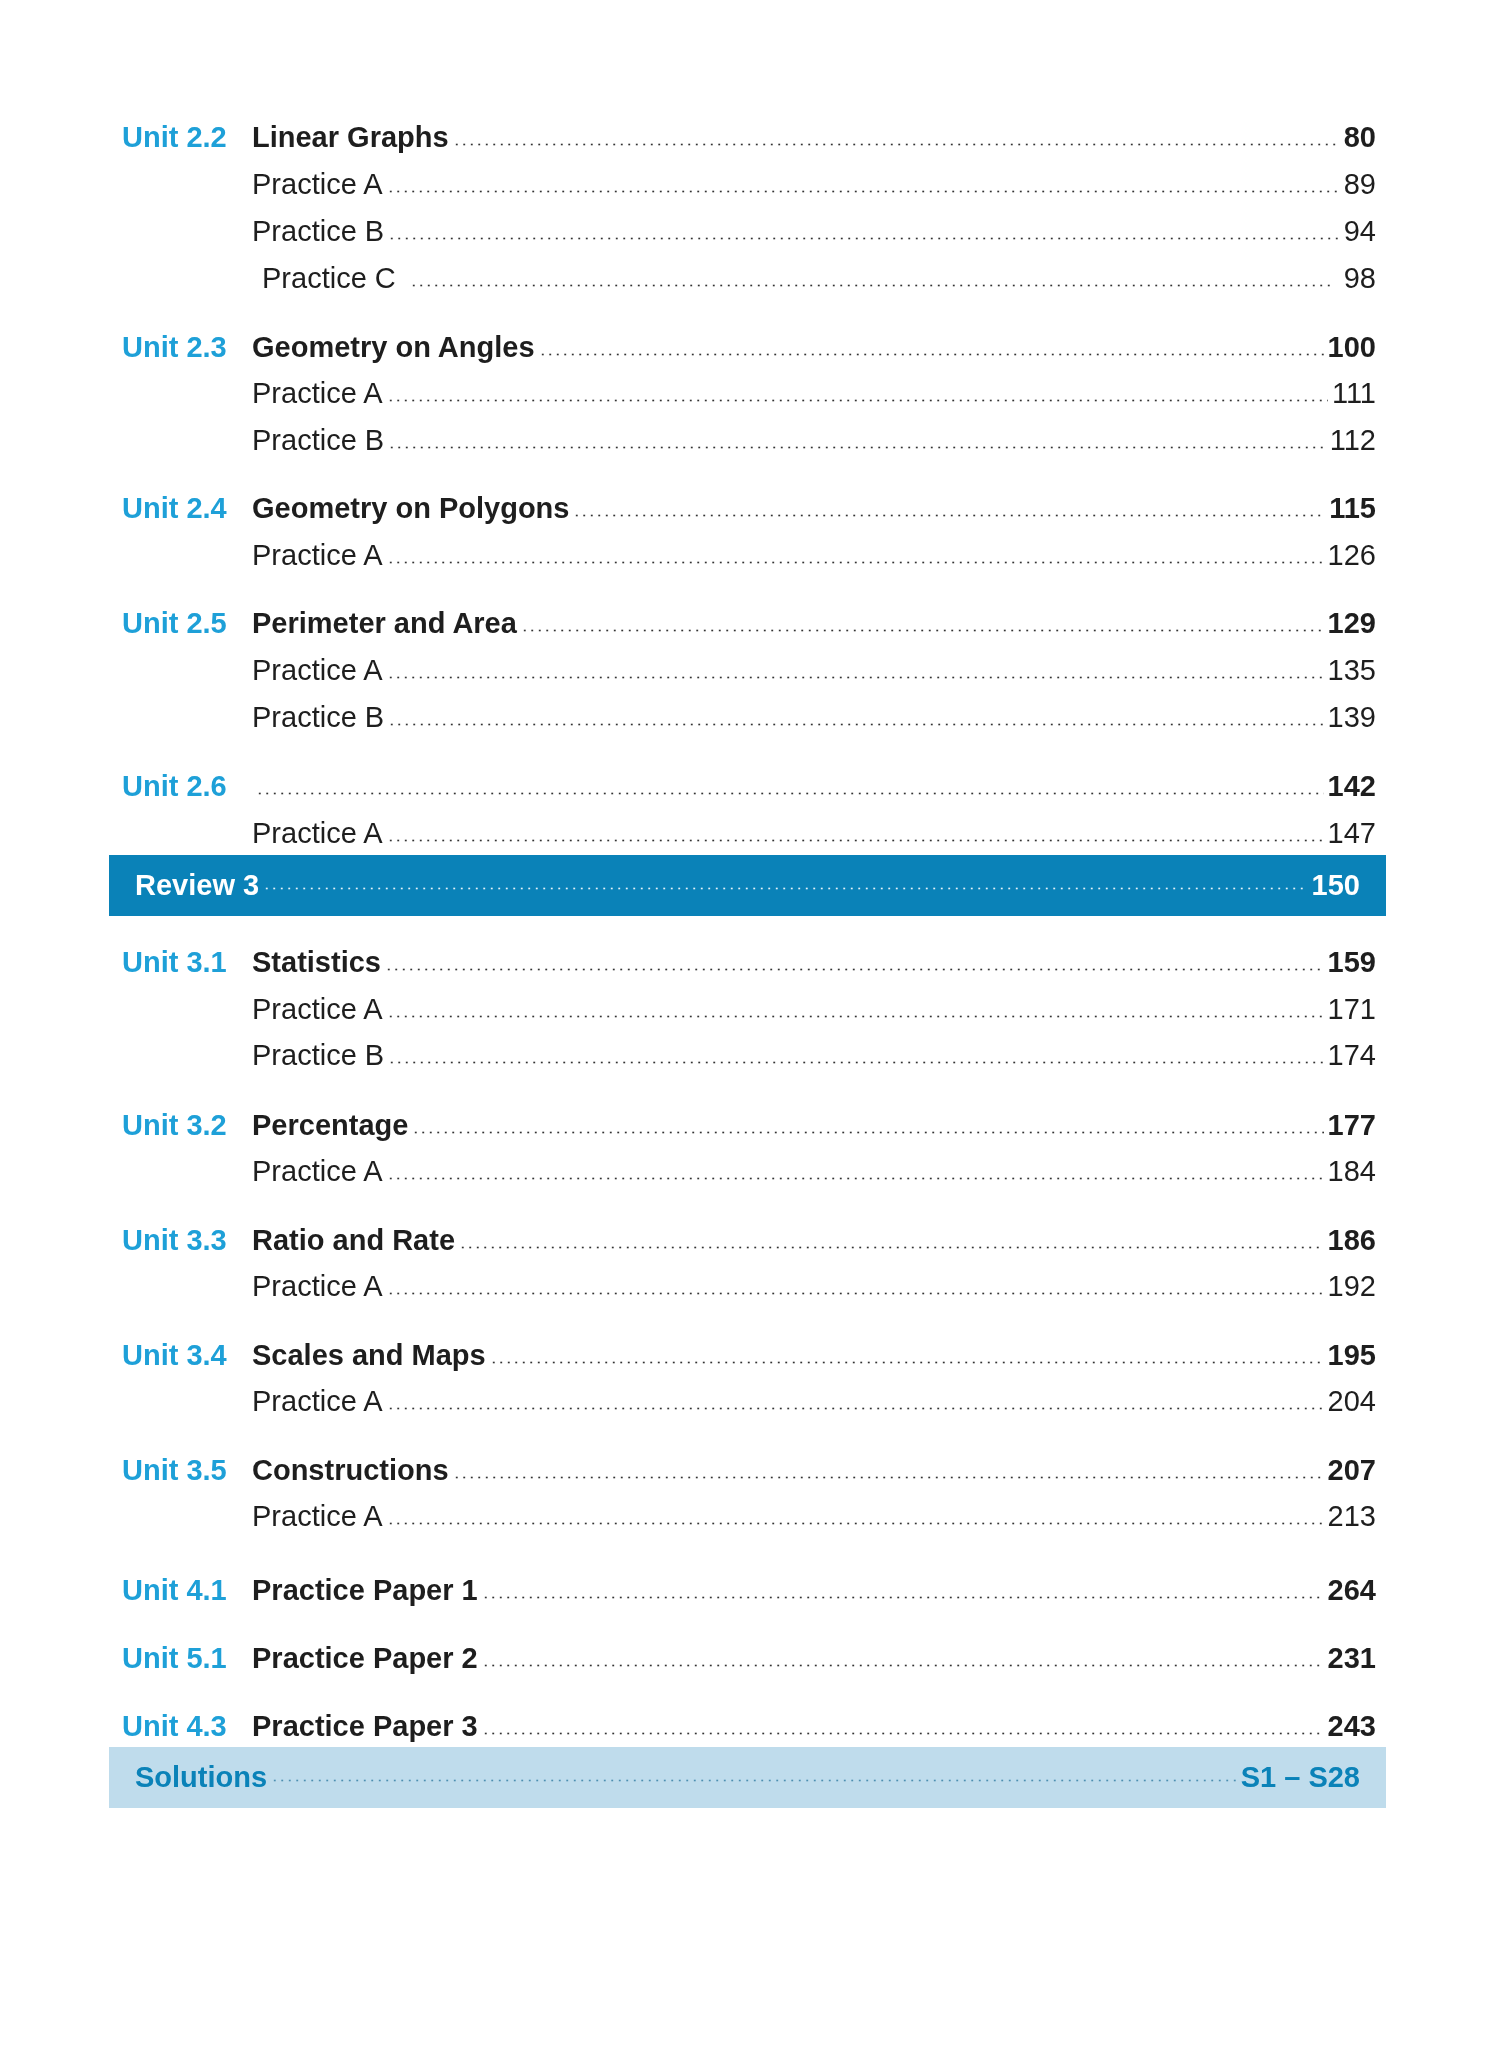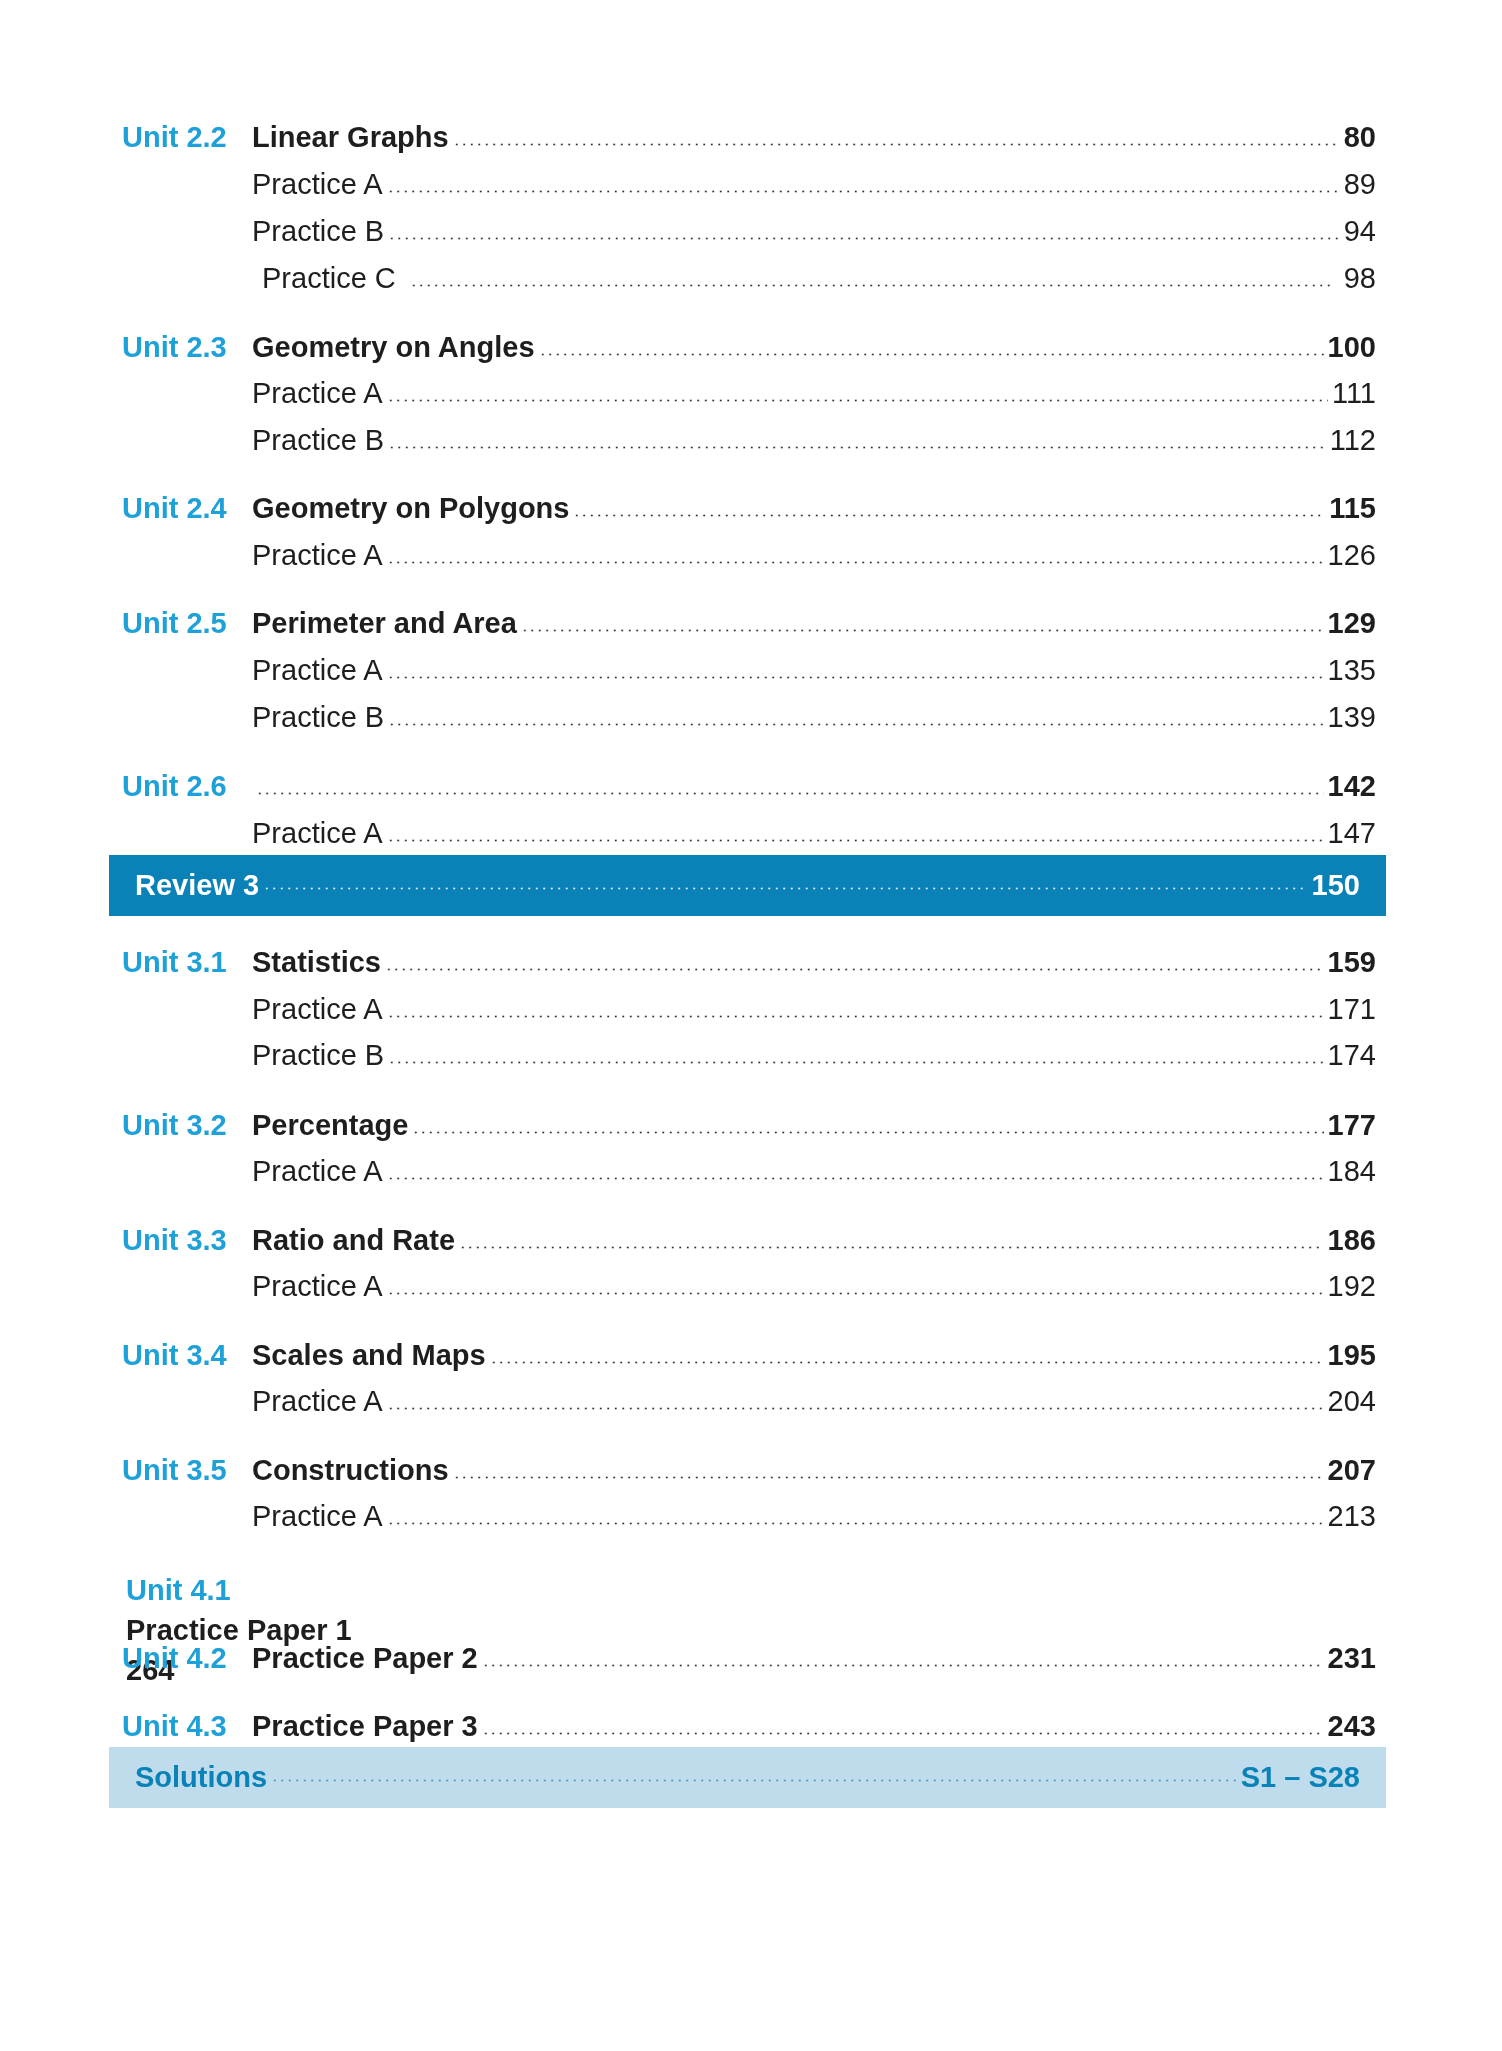--- a/index.html
+++ b/index.html
@@ -184,28 +184,28 @@
       <span class="title">Constructions</span>
       <span class="leader"></span>
       <span class="page">207</span>
     </div>
     <div class="row sub" style="top: 1496px;">
       <span class="unit"></span>
       <span class="title">Practice A</span>
       <span class="leader"></span>
       <span class="page">213</span>
     </div>
-    <div class="row main" style="top: 1570px; flex-direction: column;">
+    <div class="row main" style="top: 1570px;">
       <span class="unit">Unit 4.1</span>
       <span class="title">Practice Paper 1</span>
       <span class="leader"></span>
       <span class="page">264</span>
     </div>
     <div class="row main" style="top: 1638px;">
-      <span class="unit">Unit 4.2</span>
+      <span class="unit">Unit 5.1</span>
       <span class="title">Practice Paper 2</span>
       <span class="leader"></span>
       <span class="page">231</span>
     </div>
     <div class="row main" style="top: 1706px;">
       <span class="unit">Unit 4.3</span>
       <span class="title">Practice Paper 3</span>
       <span class="leader"></span>
       <span class="page">243</span>
     </div>

